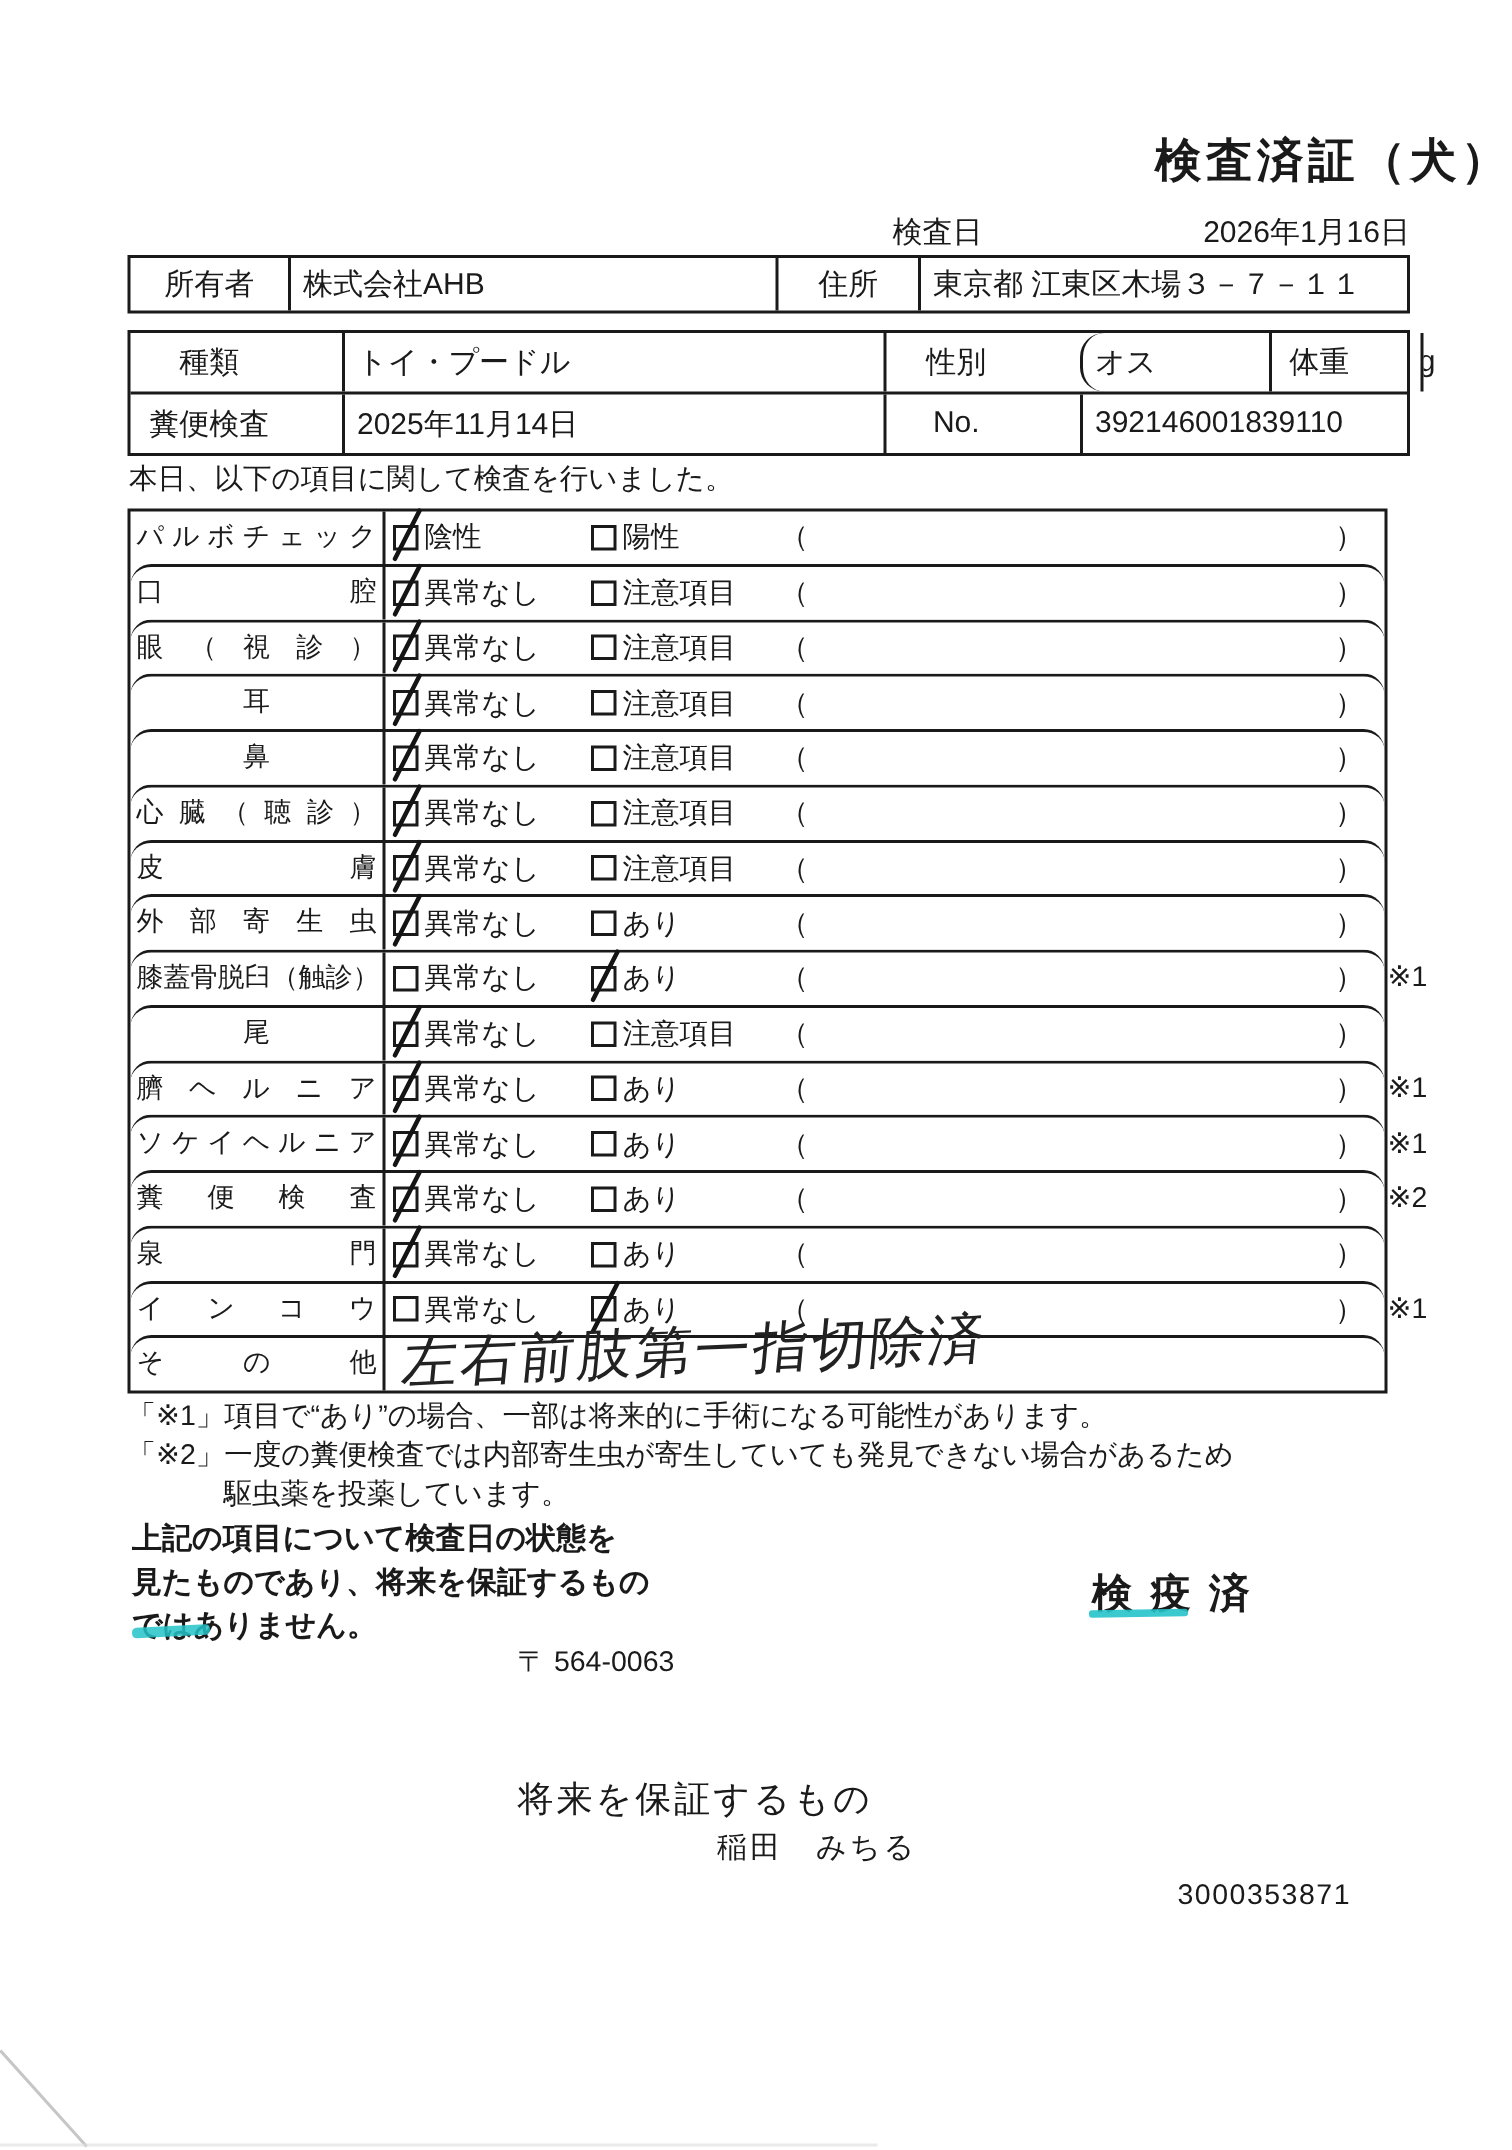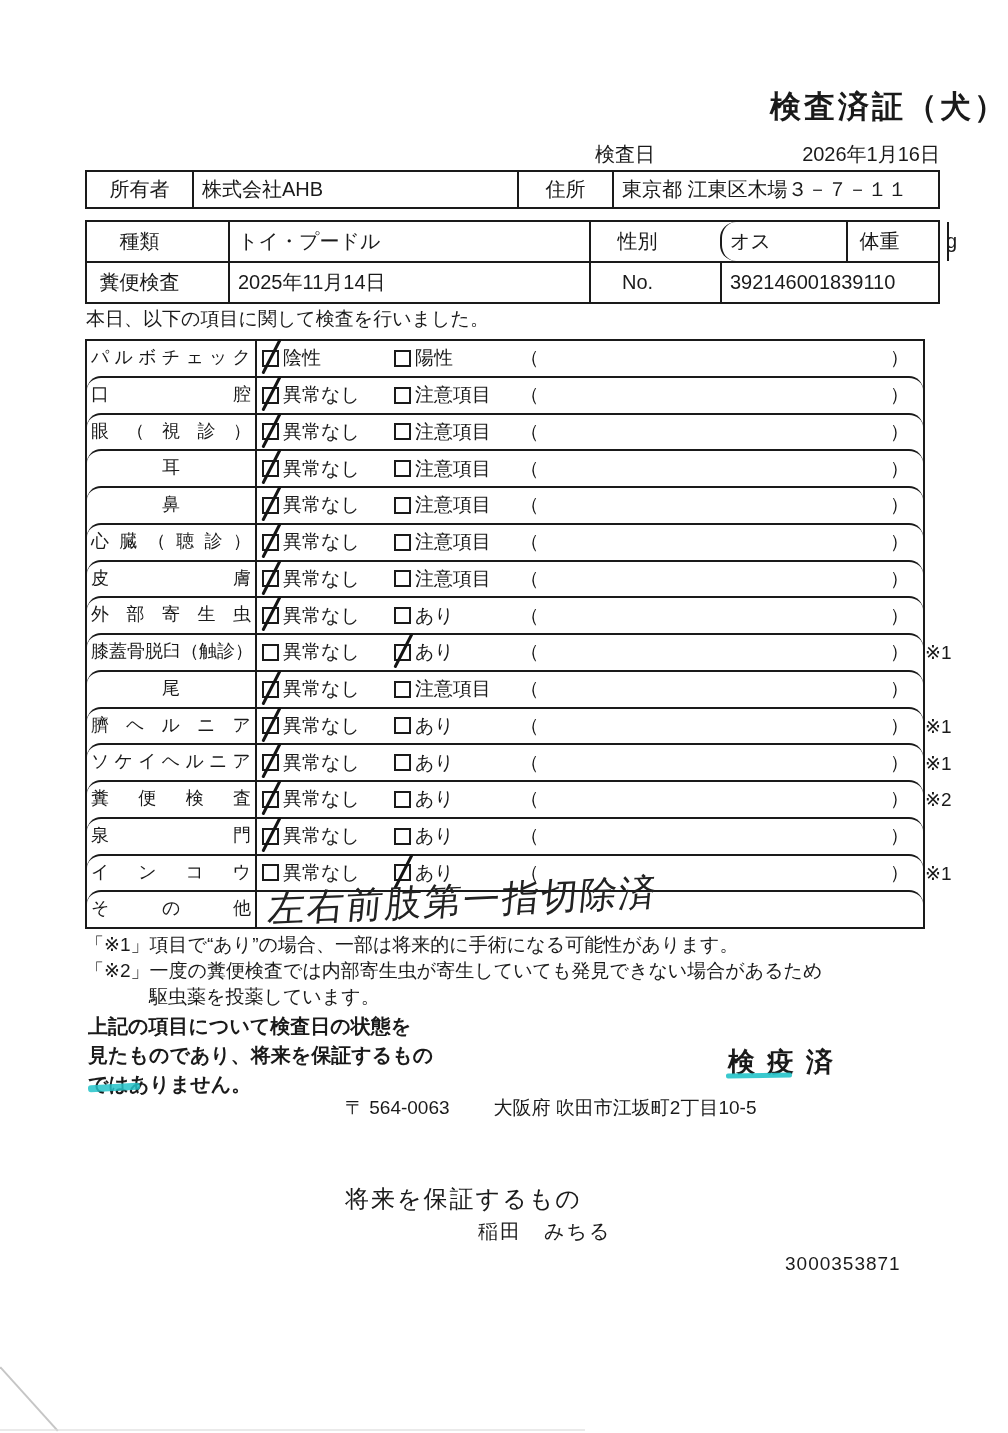--- a/index.html
+++ b/index.html
@@ -454,21 +454,20 @@
     <div>見たものであり、将来を保証するもの</div>
     <div>ではありません。</div>
   </div>
 
   <div class="stamp">検疫済</div>
   <div class="mark-a"></div>
   <div class="mark-b"></div>
 
   <div class="addr">
     <span>〒 564-0063</span>
-    <span>大阪府 吹田市江坂町2丁目10-5</span>
   </div>
   <div class="clinic">将来を保証するもの</div>
   <div class="vet">稲田　みちる</div>
   <div class="serial">3000353871</div>
 
   <div class="fold"></div>
   <div class="bedge"></div>
 </div>
 
 </body></html>

